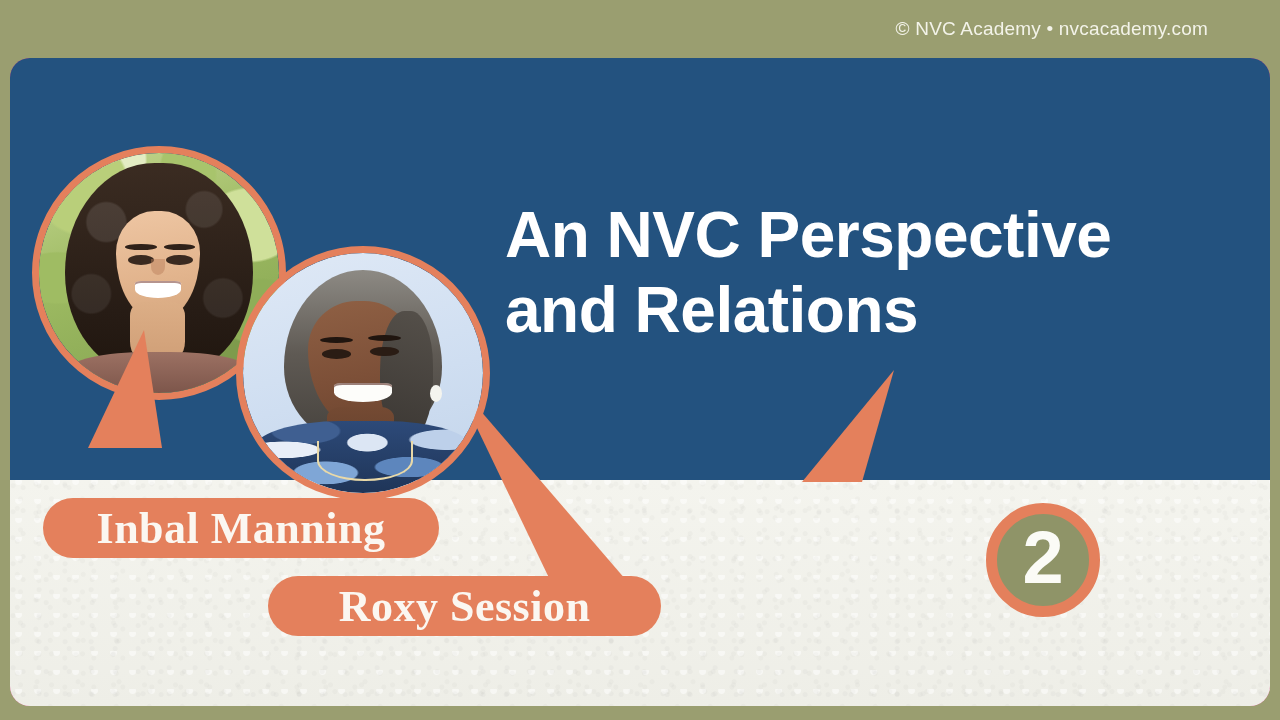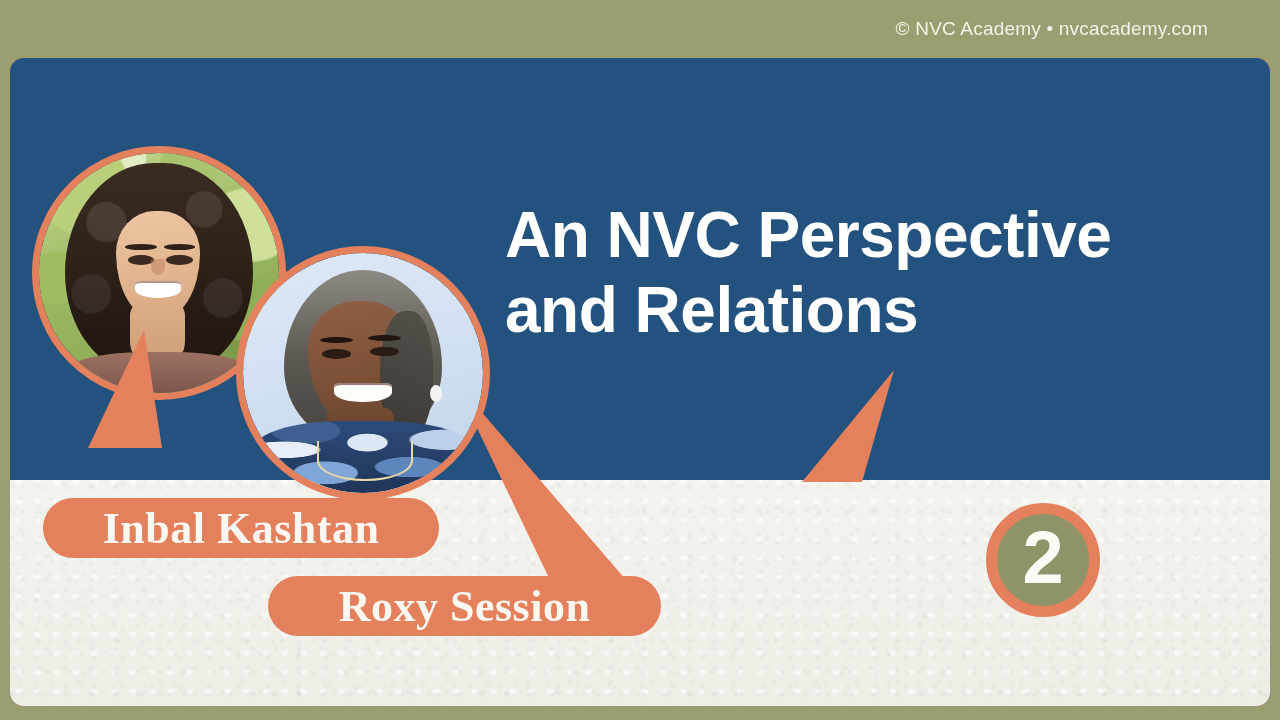--- a/index.html
+++ b/index.html
@@ -52,21 +52,21 @@
     white-space: nowrap;
   }
 
   
   .panel {
     position: absolute;
     left: 10px;
     top: 58px;
     width: 1260px;
     height: 648px;
-    border-radius: 14px;
+    border-radius: 20px;
     overflow: hidden;
     background: #ec4899;
   }
   .panel-blue {
     position: absolute;
     left: 0; top: 0;
     width: 100%;
     height: 422px;          
     background: #23527f;
   }
@@ -418,21 +418,21 @@
         <div class="eye-r" style="left:33%; top:40%;"></div>
         <div class="eye-r" style="left:53%; top:39%;"></div>
         <div class="smile-r"></div>
         <div class="earring"></div>
         <div class="top-r"></div>
         <div class="necklace"></div>
       </div>
     </div>
 
     <div class="pill pill-inbal">
-      <span class="pill-name nosel">Inbal Kashtan</span>
+      <span class="pill-name nosel">Inbal Manning</span>
     </div>
 
     <div class="pill pill-roxy">
       <span class="pill-name nosel">Roxy Session</span>
     </div>
 
     <div class="session-badge">
       <span class="session-number nosel">2</span>
     </div>
 

